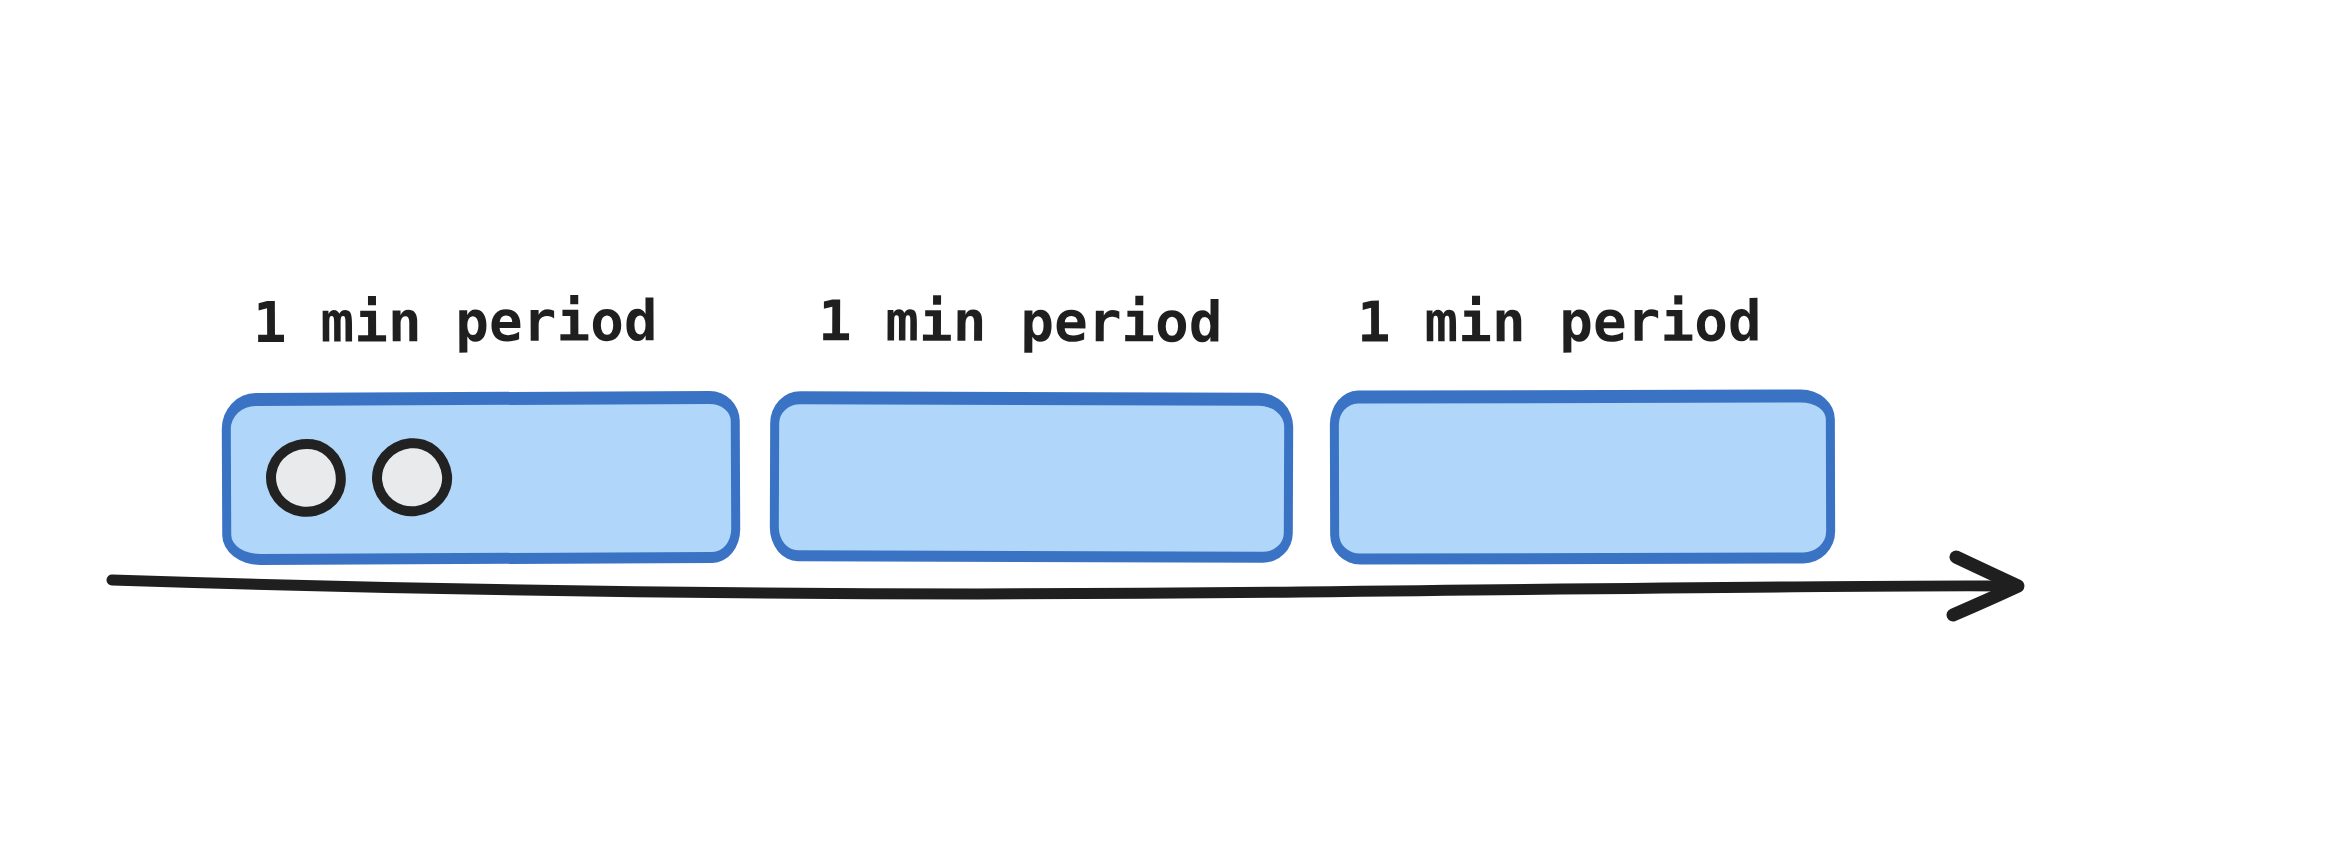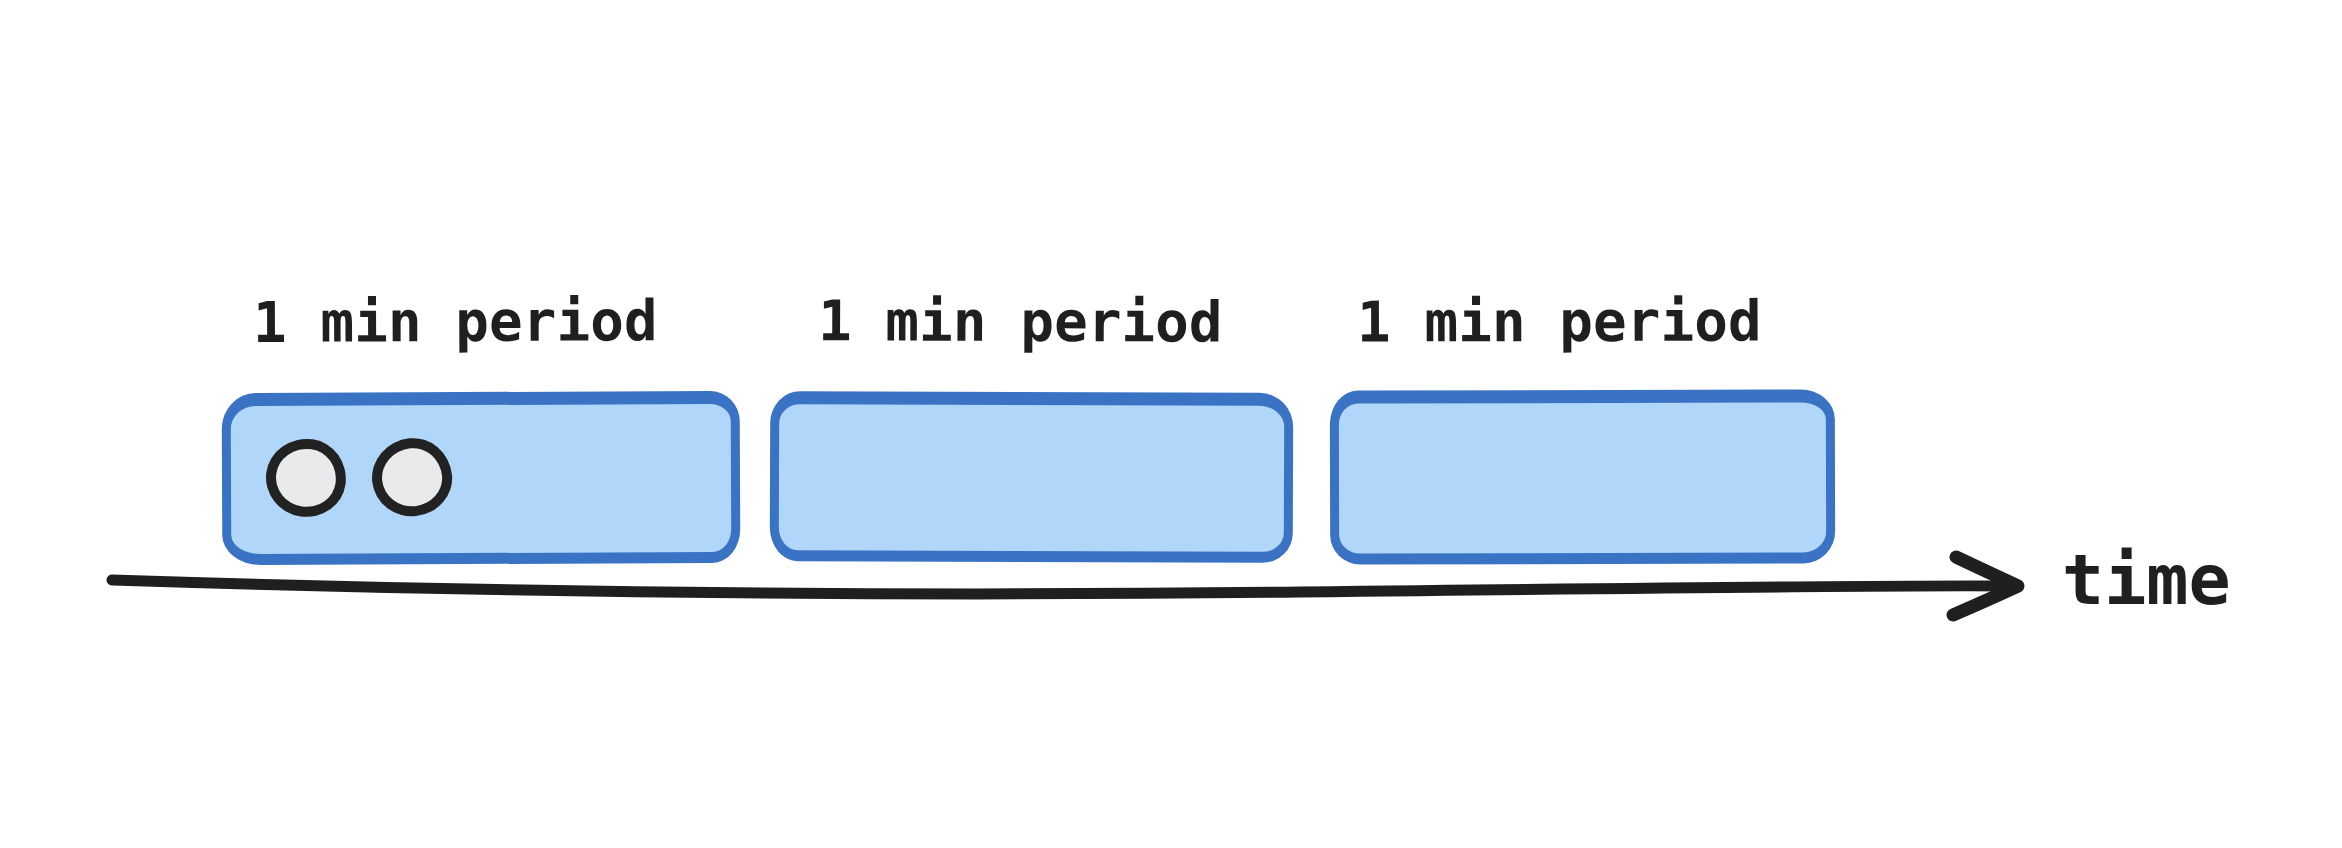--- a/index.html
+++ b/index.html
@@ -113,15 +113,14 @@
   </div>
   <div class="period-box box-3">
     <div class="dots-row"></div>
   </div>
 
   <svg class="axis-svg" viewBox="0 0 2342 848" fill="none">
     <path d="M 112 532 Q 700 551 1300 544 T 2002 538" stroke="currentColor" stroke-width="11" stroke-linecap="round"></path>
     <path d="M 1956 509 Q 1992 526 2018 538 Q 1990 551 1953 567" stroke="currentColor" stroke-width="13" stroke-linecap="round" stroke-linejoin="round"></path>
   </svg>
 
-  <div class="time-label">time</div>
 
 </div>
 
 </body></html>

